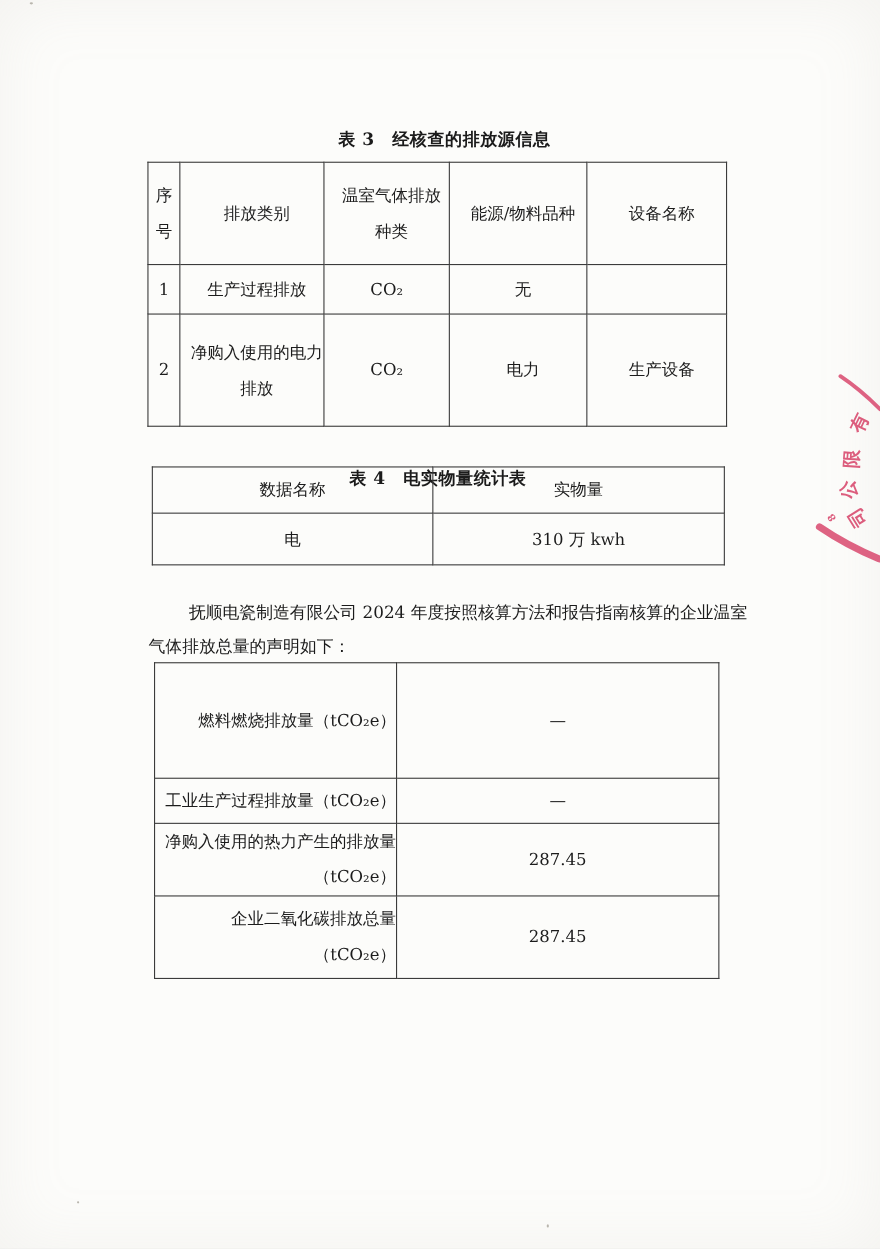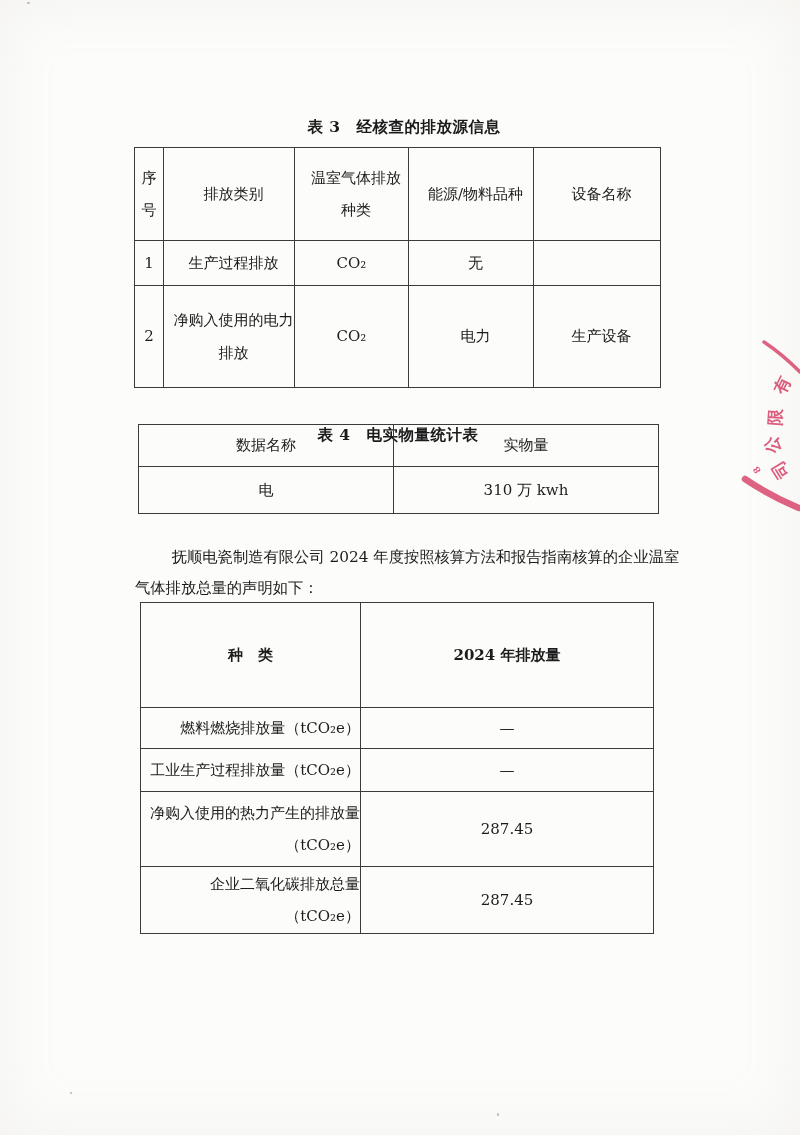--- a/index.html
+++ b/index.html
@@ -131,24 +131,20 @@
 
   <div class="statement">抚顺电瓷制造有限公司 2024 年度按照核算方法和报告指南核算的企业温室
 气体排放总量的声明如下：</div>
 
   <table id="t5">
     <colgroup>
         <col style="width:220px">
         <col style="width:293px">
       </colgroup>
     <tbody>
-        <tr>
-      <td class="c bold">种　类</td>
-      <td class="c bold">2024 年排放量</td>
-    </tr>
     <tr>
       <td class="l12">燃料燃烧排放量（tCO₂e）</td>
       <td class="c">—</td>
     </tr>
     <tr>
       <td class="l12">工业生产过程排放量（tCO₂e）</td>
       <td class="c">—</td>
     </tr>
     <tr>
       <td class="l12">净购入使用的热力产生的排放量

